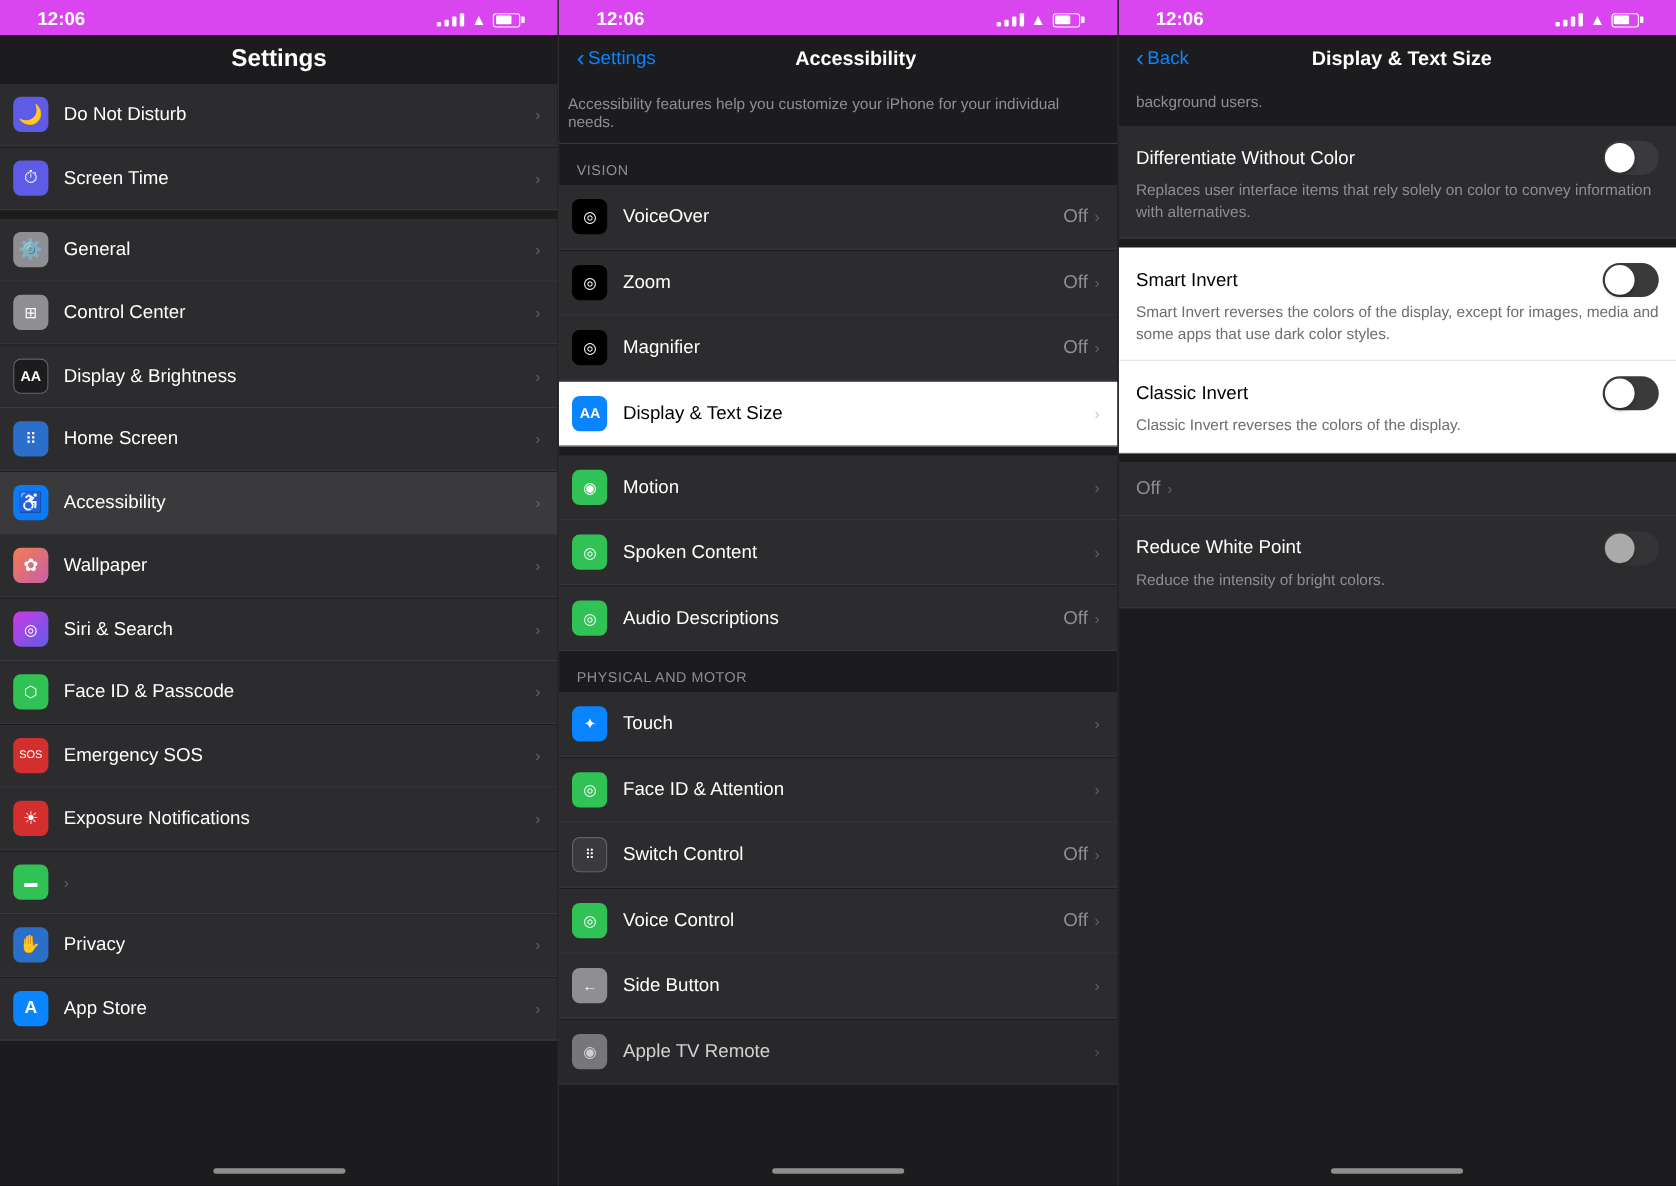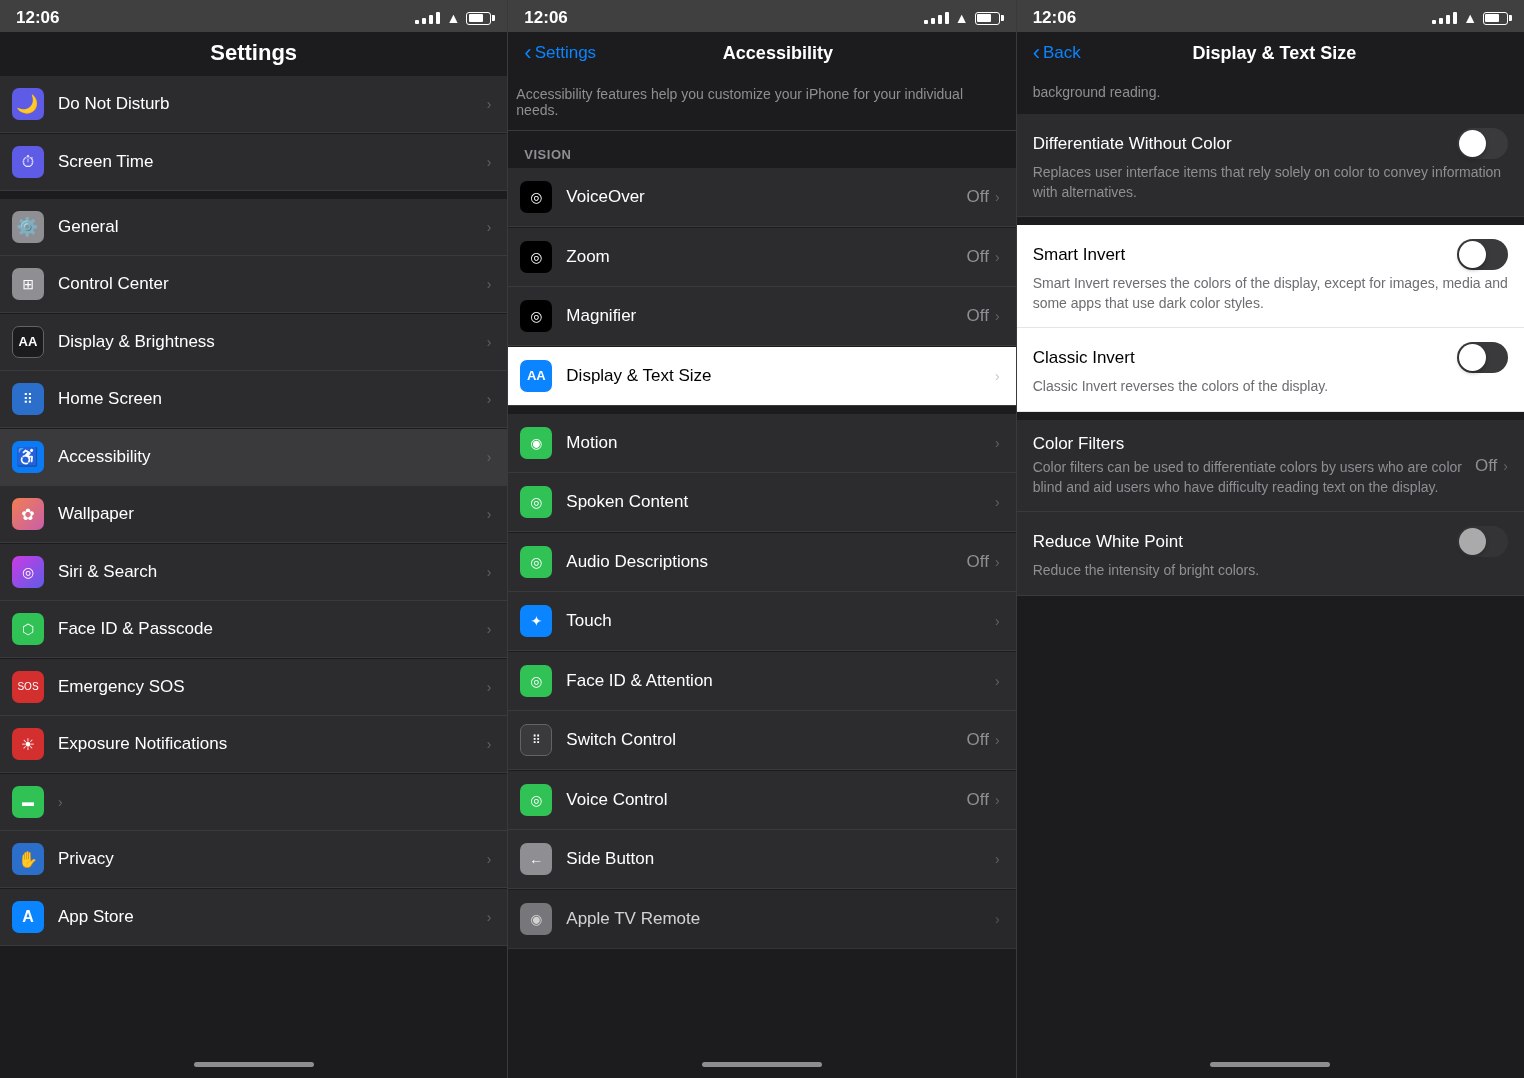--- a/index.html
+++ b/index.html
@@ -20,22 +20,22 @@
       background: #1c1c1e;
       border-right: 1px solid #3a3a3c;
       overflow: hidden;
     }
 
     
     .status-bar {
       display: flex;
       justify-content: space-between;
       align-items: center;
-      padding: 8px 16px 4px;
-      background: #404040;
+      padding: 8px 34px 4px;
+      background: #d946ef;
       flex-shrink: 0;
     }
     .status-time {
       font-size: 17px;
       font-weight: 600;
       color: #fff;
     }
     .status-icons {
       display: flex;
       align-items: center;
@@ -171,21 +171,21 @@
       padding: 12px 8px;
       font-size: 14px;
       color: #8e8e93;
       border-bottom: 0.5px solid #3a3a3c;
       flex-shrink: 0;
     }
 
     .section-header {
       padding: 16px 16px 6px;
       font-size: 13px;
-      font-weight: 700;
+      font-weight: 400;
       color: #8e8e93;
       text-transform: uppercase;
       letter-spacing: 0.5px;
       background: #1c1c1e;
     }
 
     .acc-list {
       flex: 1;
       overflow: hidden;
       background: #1c1c1e;
@@ -551,20 +551,21 @@
       <span class="chevron">›</span>
     </div>
 
     <div class="acc-item">
       <div class="icon-wrap" style="background:#30c254;font-size:14px;">◎</div>
       <span class="item-label">Audio Descriptions</span>
       <span class="item-value">Off</span>
       <span class="chevron">›</span>
     </div>
 
+    <div class="section-header">PHYSICAL AND MOTOR</div>
 
     <div class="acc-item">
       <div class="icon-wrap" style="background:#0a84ff;font-size:14px;">✦</div>
       <span class="item-label">Touch</span>
       <span class="chevron">›</span>
     </div>
 
     <div class="acc-item">
       <div class="icon-wrap" style="background:#30c254;font-size:14px;">◎</div>
       <span class="item-label">Face ID &amp; Attention</span>
@@ -623,21 +624,21 @@
   </div>
 
   <div class="nav-bar" style="background:#1c1c1e;">
     <div class="nav-back">
       <span style="font-size:22px;">‹</span>
       <span>Back</span>
     </div>
     <span class="nav-title">Display &amp; Text Size</span>
   </div>
 
-  <div class="bg-desc">background reading.</div>
+  <div class="bg-desc">background users.</div>
 
   <div class="display-list">
 
     <div class="display-item" style="background:#2c2c2e;border-bottom:0.5px solid #3a3a3c;">
       <div class="display-item-row">
         <span class="display-item-title dark">Differentiate Without Color</span>
         <div class="toggle off">
           <div class="toggle-knob"></div>
         </div>
       </div>
@@ -658,24 +659,20 @@
       <div class="display-item-row">
         <span class="display-item-title">Classic Invert</span>
         <div class="toggle off">
           <div class="toggle-knob"></div>
         </div>
       </div>
       <div class="display-item-desc light-desc">Classic Invert reverses the colors of the display.</div>
     </div>
 
     <div class="color-filters-item dark" style="margin-top:8px;">
-      <div>
-        <span class="cf-title">Color Filters</span>
-        <div class="display-item-desc dark-desc" style="margin-top:4px;">Color filters can be used to differentiate colors by users who are color blind and aid users who have difficulty reading text on the display.</div>
-      </div>
       <div class="cf-right">
         <span class="cf-value">Off</span>
         <span style="color:#636366;font-size:14px;">›</span>
       </div>
     </div>
 
     <div class="display-item" style="background:#2c2c2e;border-bottom:0.5px solid #3a3a3c;">
       <div class="display-item-row">
         <span class="display-item-title dark">Reduce White Point</span>
         <div class="toggle off" style="background:#3a3a3c;opacity:0.6;">

